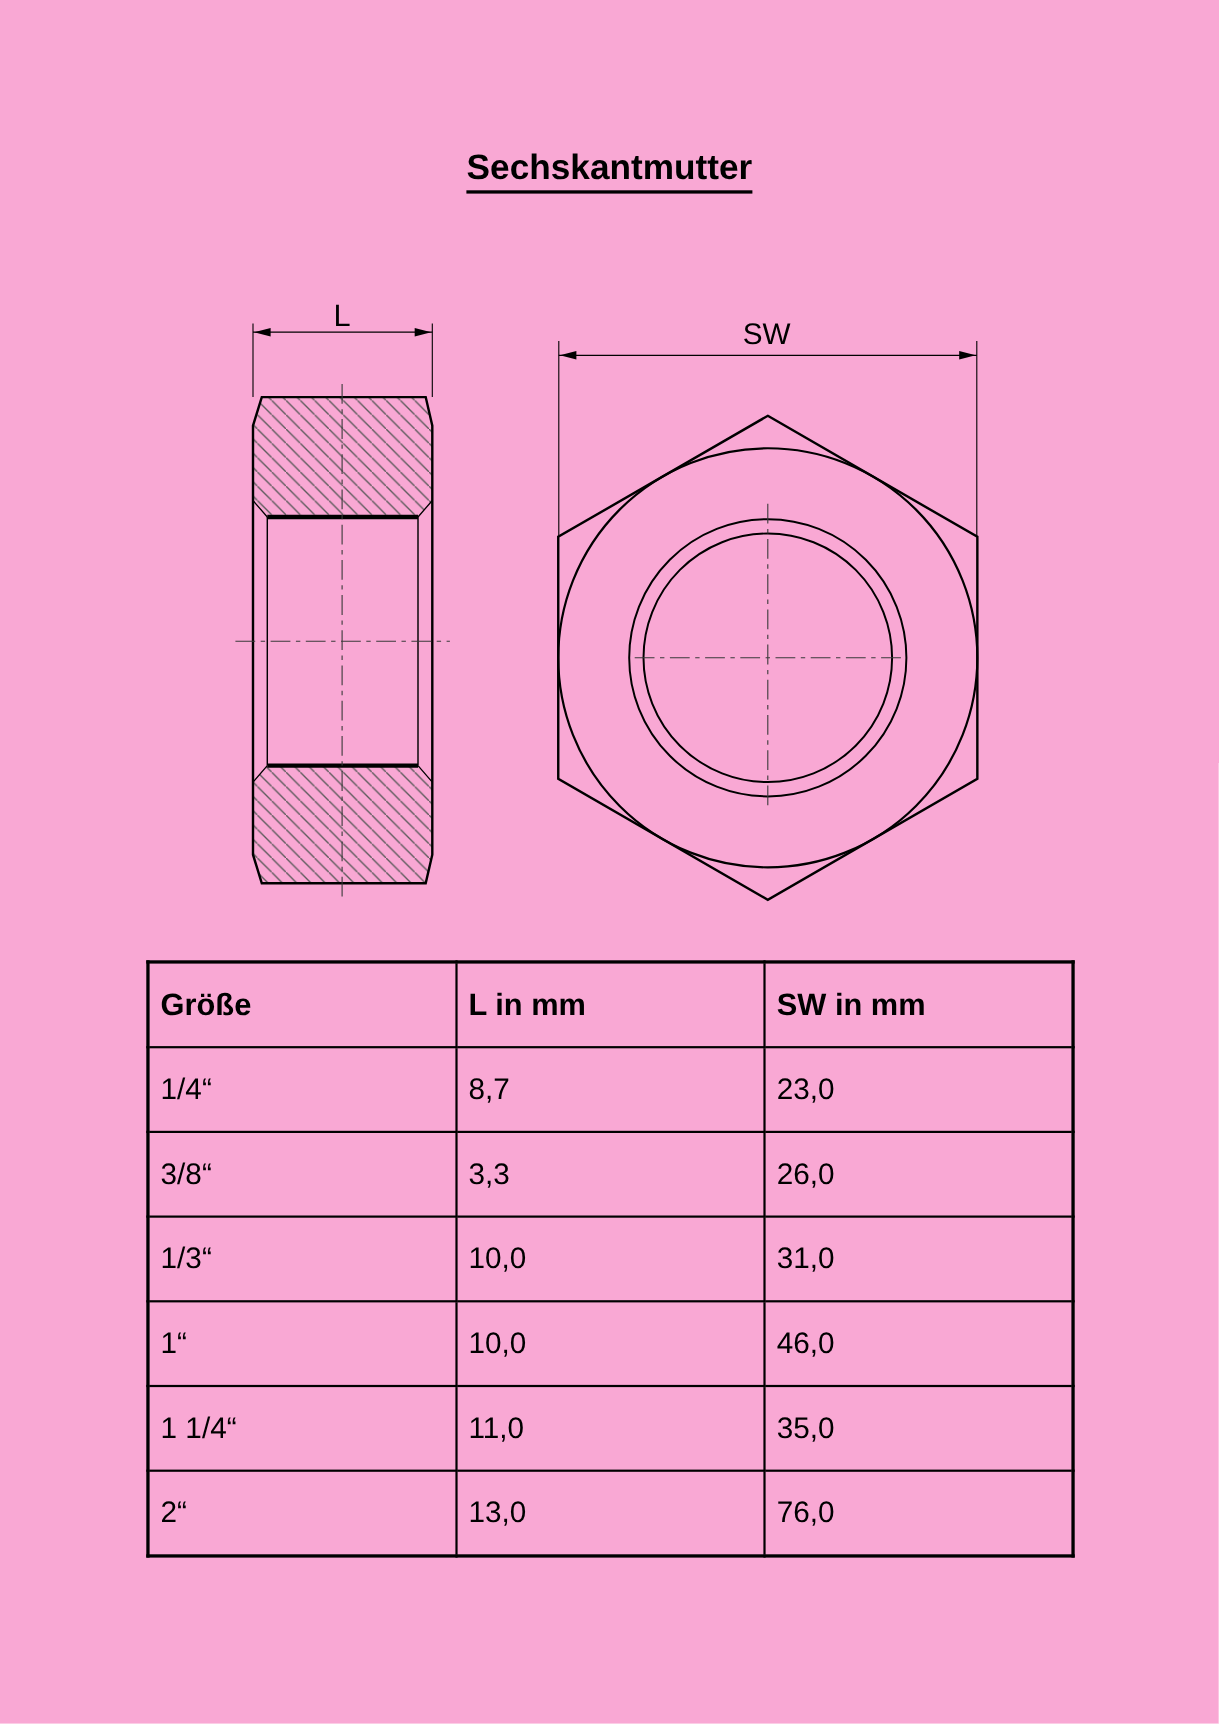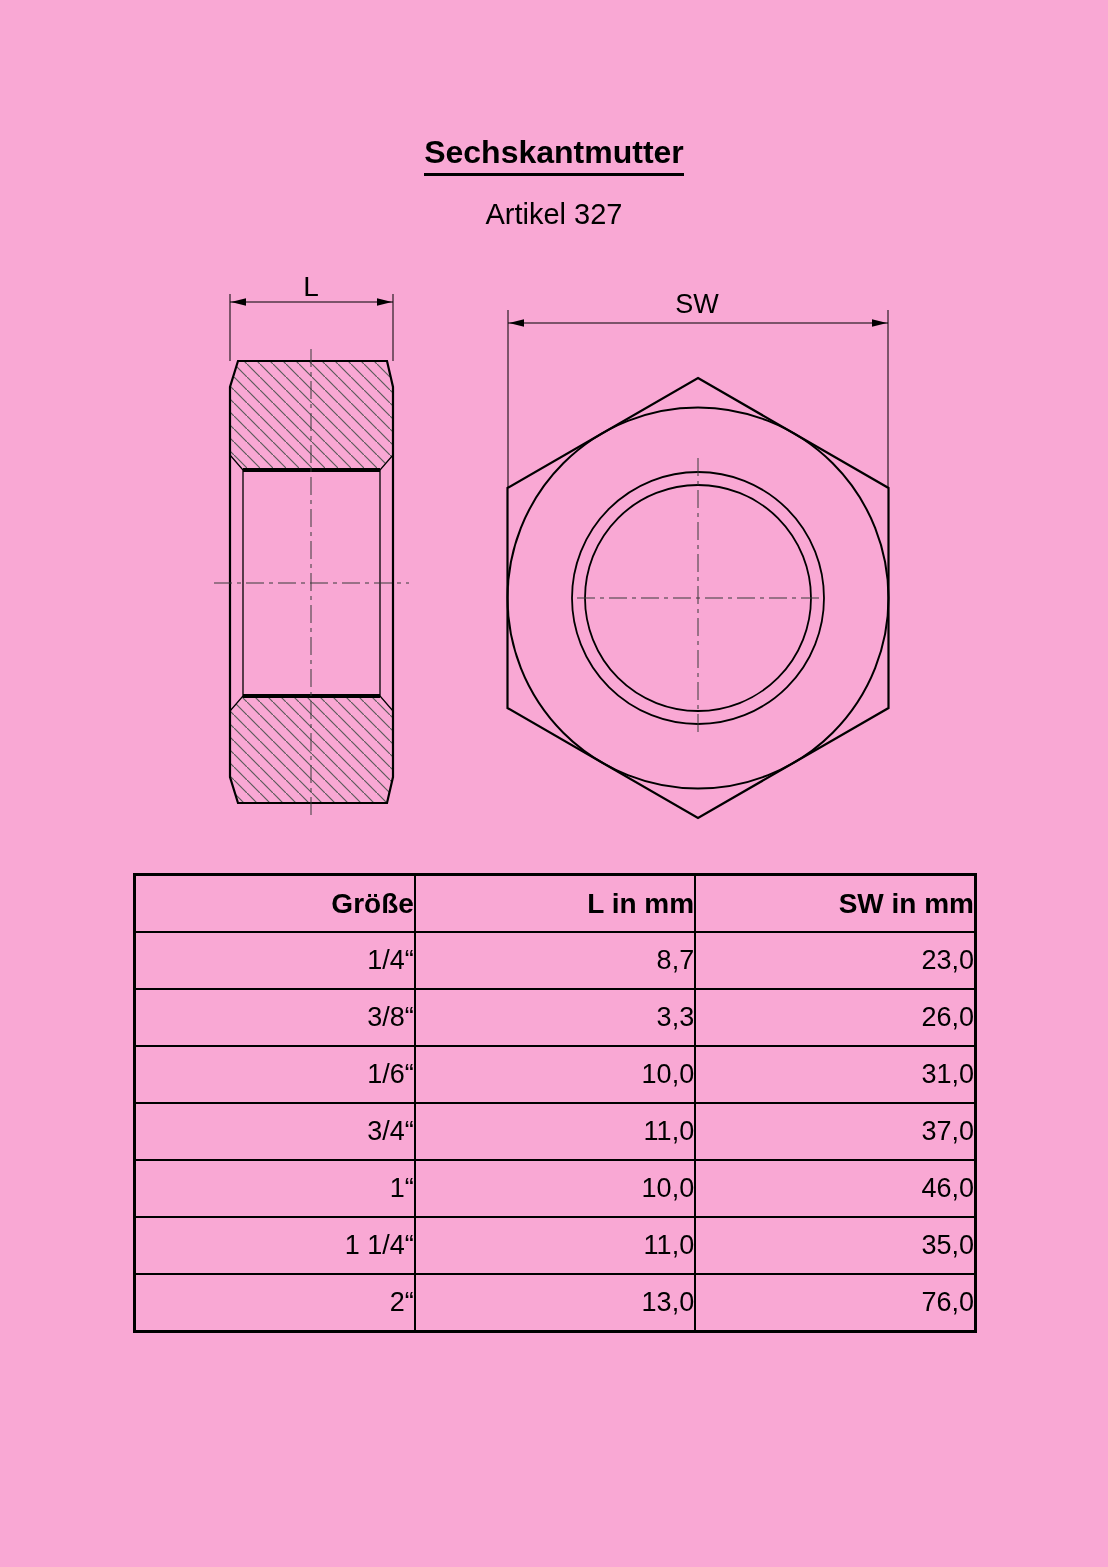--- a/index.html
+++ b/index.html
@@ -45,41 +45,40 @@
     left: 133px;
     top: 873px;
     width: 844px;
     border-collapse: collapse;
     table-layout: fixed;
     border: 3px solid #000;
   }
   table.dim-table th, table.dim-table td {
     border: 2px solid #000;
     height: 55px;
-    text-align: right;
+    text-align: left;
     vertical-align: middle;
-    padding: 0;
+    padding: 10px;
     font-size: 27px;
     font-weight: normal;
   }
   table.dim-table th {
     font-weight: bold;
     font-size: 28px;
   }
 </style>
 </head>
 <body>
 
 <div class="page">
 
   <div class="title-wrap">
     <span class="title-text">Sechskantmutter</span>
   </div>
 
-  <div class="subtitle">Artikel 327</div>
 
   <svg class="drawing" width="1108" height="860" viewBox="0 0 1108 860" xmlns="http://www.w3.org/2000/svg">
     <defs>
       <pattern id="hatch" patternUnits="userSpaceOnUse" width="13" height="13">
         <path d="M0,0 l13,13" stroke="#5a5a5a" stroke-width="1.2" fill="none"></path>
       </pattern>
     </defs>
 
     <g stroke="#000" fill="none">
 
@@ -141,28 +140,23 @@
         <td>1/4“</td>
         <td>8,7</td>
         <td>23,0</td>
       </tr>
       <tr>
         <td>3/8“</td>
         <td>3,3</td>
         <td>26,0</td>
       </tr>
       <tr>
-        <td>1/6“</td>
+        <td>1/3“</td>
         <td>10,0</td>
         <td>31,0</td>
-      </tr>
-      <tr>
-        <td>3/4“</td>
-        <td>11,0</td>
-        <td>37,0</td>
       </tr>
       <tr>
         <td>1“</td>
         <td>10,0</td>
         <td>46,0</td>
       </tr>
       <tr>
         <td>1 1/4“</td>
         <td>11,0</td>
         <td>35,0</td>

